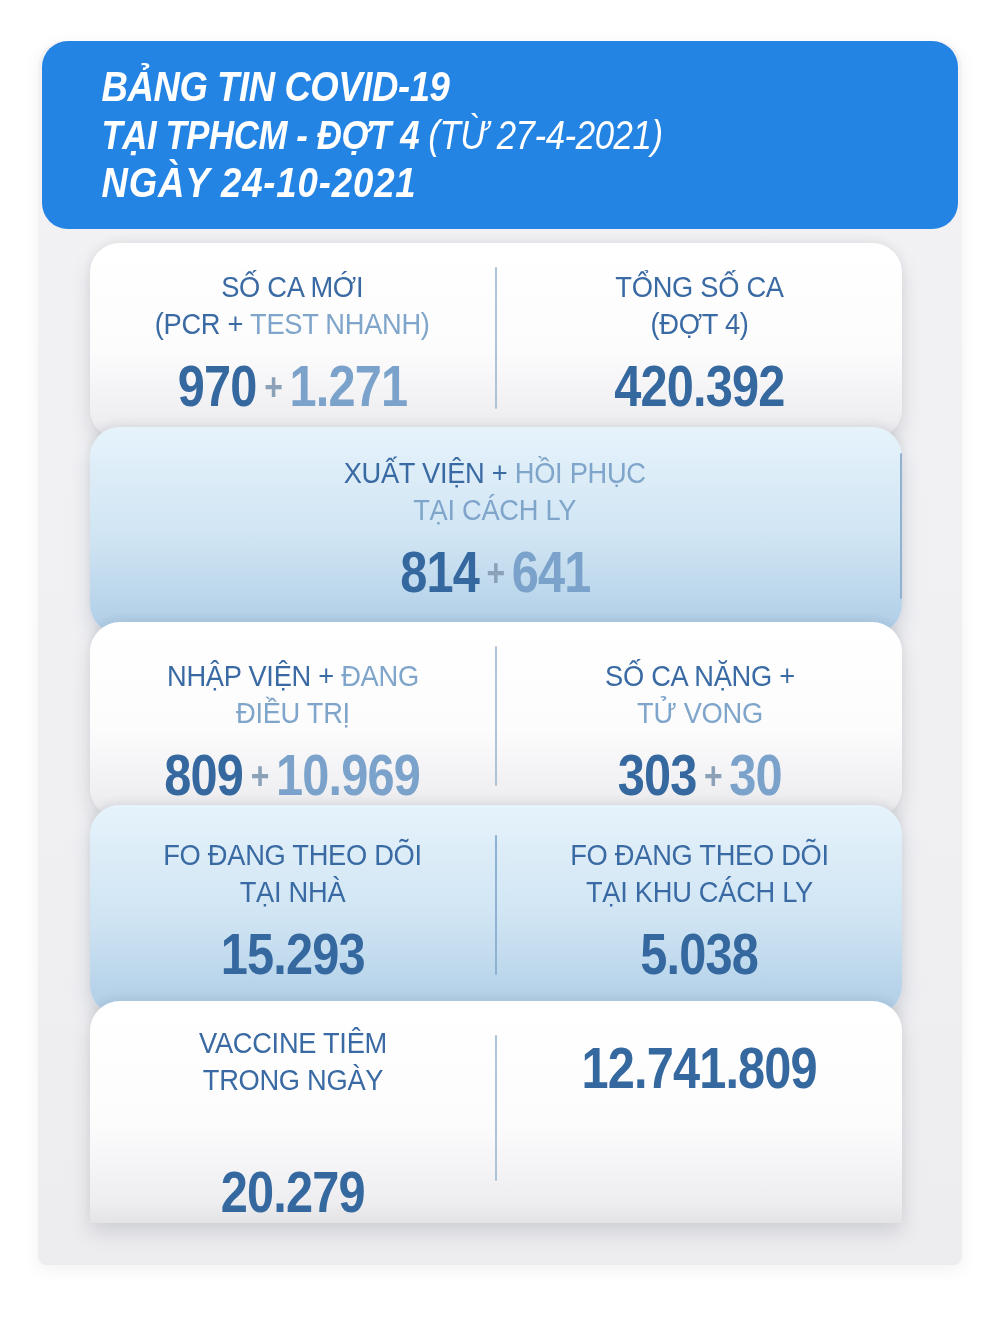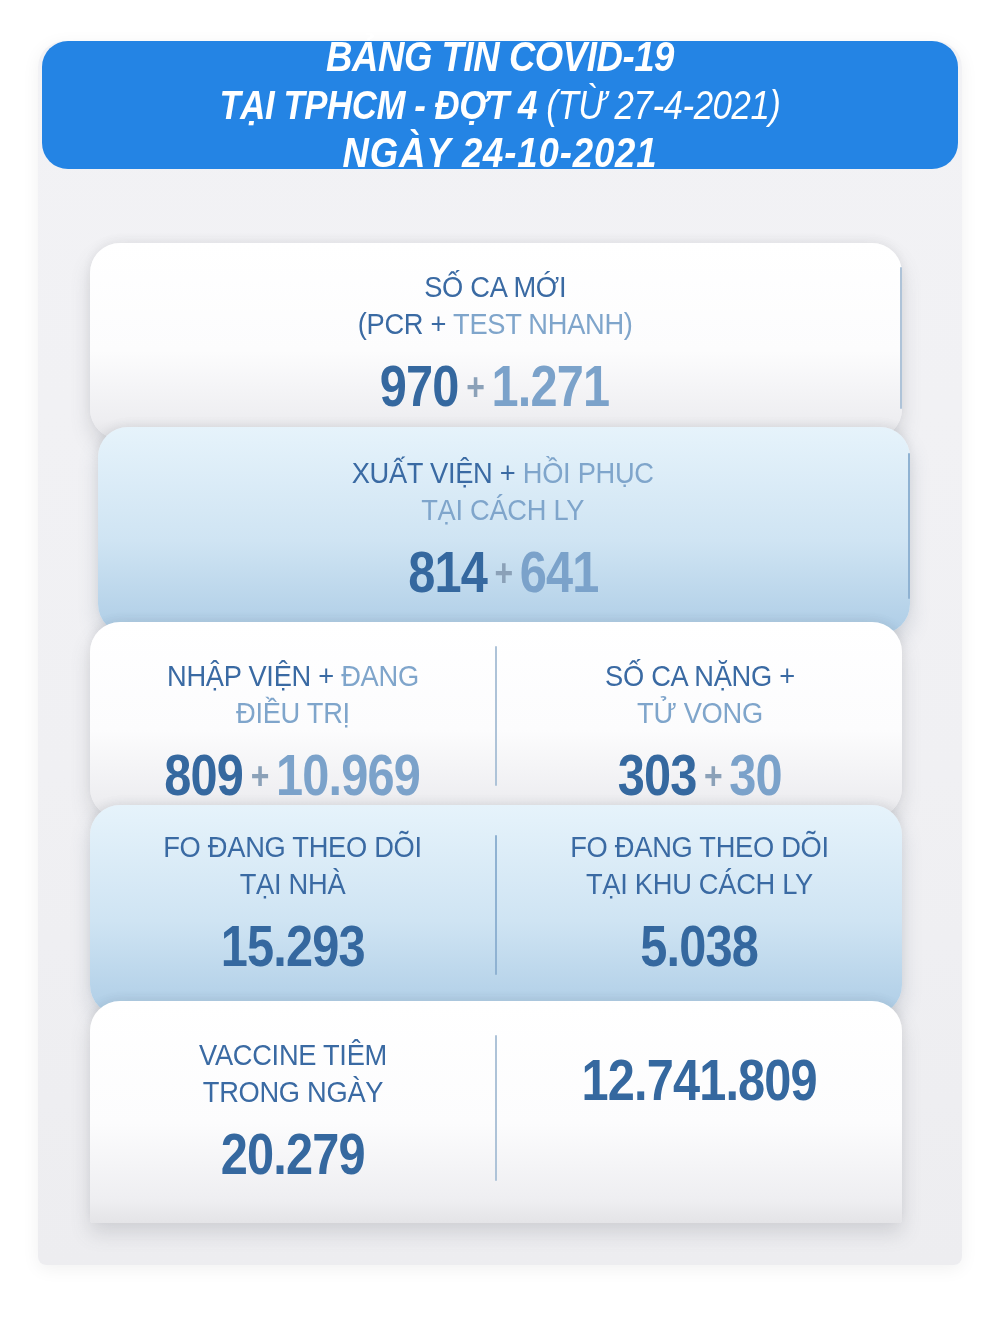--- a/index.html
+++ b/index.html
@@ -14,27 +14,27 @@
   .poster {
     position: absolute; left: 38px; top: 41px;
     width: 924px; height: 1224px;
     background: linear-gradient(180deg, #f2f2f5 0%, #f0f0f3 60%, #ededf0 100%);
     border-radius: 26px 26px 8px 8px;
     box-shadow: 0 4px 18px rgba(0,0,0,0.06);
   }
 
   .header {
     position: absolute; left: 42px; top: 41px;
-    width: 916px; height: 128px;
+    width: 916px; height: 188px;
     background: #2484e4;
     border-radius: 26px;
     z-index: 10;
     color: #ffffff;
     display: flex; flex-direction: column; justify-content: center;
-    text-align: center;
+    text-align: left;
     font-style: italic; font-weight: bold;
   }
   .hline { display: block; transform: scaleX(0.87); transform-origin: 50% 50%; white-space: nowrap; }
   .hl1 { font-size: 42px; line-height: 48px; letter-spacing: -0.5px; }
   .hl2 { font-size: 40px; line-height: 48px; letter-spacing: -0.5px; }
   .hl2 .h-sub { font-weight: normal; }
   .hl3 { font-size: 42px; line-height: 48px; letter-spacing: 1px; }
 
   .card {
     position: absolute; left: 90px; width: 812px;
@@ -43,36 +43,36 @@
   }
   .card.white {
     background: linear-gradient(180deg, #ffffff 0%, #fcfcfd 55%, #eeeef1 90%, #e4e4e7 100%);
     box-shadow: 0 -4px 10px rgba(0,0,0,0.04), 0 10px 20px rgba(90,95,105,0.20);
   }
   .card.blue {
     background: linear-gradient(180deg, #e6f3fb 0%, #cfe4f3 55%, #aecde6 100%);
     box-shadow: 0 -4px 10px rgba(0,0,0,0.04), 0 10px 20px rgba(80,100,125,0.22);
   }
   .c1 { top: 243px; height: 196px; z-index: 1; }
-  .c2 { top: 427px; height: 207px; z-index: 2; margin-left: 8px; }
+  .c2 { top: 427px; height: 207px; z-index: 2; }
   .c3 { top: 622px; height: 196px; z-index: 3; }
   .c4 { top: 805px; height: 210px; z-index: 4; }
   .c5 { top: 1001px; height: 222px; z-index: 5; border-radius: 30px 30px 3px 3px;
         background: linear-gradient(180deg, #ffffff 0%, #f8f8f9 50%, #e9e9ec 80%, #d2d2d6 100%);
         box-shadow: 0 -4px 10px rgba(0,0,0,0.04), 0 8px 14px rgba(90,95,105,0.25); }
 
   .half {
     flex: 1 1 0;
     display: flex; flex-direction: column; align-items: center;
   }
   .c1 .half { padding-top: 26px; }
   .c2 .half { padding-top: 28px; }
   .c3 .half { padding-top: 36px; }
-  .c4 .half { padding-top: 24px; }
-  .c5 .half { padding-top: 36px; }
+  .c4 .half { padding-top: 32px; }
+  .c5 .half { padding-top: 24px; justify-content: space-between; }
 
   .divider { width: 2px; border-radius: 1px; flex: 0 0 2px; }
   .card.white .divider { background: #aec3d8; }
   .card.blue  .divider { background: #8fb2d2; }
   .c1 .divider { margin-top: 24px; height: 142px; }
   .c2 .divider { margin-top: 26px; height: 146px; }
   .c3 .divider { margin-top: 24px; height: 140px; }
   .c4 .divider { margin-top: 30px; height: 140px; }
   .c5 .divider { margin-top: 34px; height: 146px; }
 
@@ -113,20 +113,27 @@
 
   <section class="card white c1">
     <div class="half">
       <div class="title">
         <span class="tline"><span class="seg-main">SỐ CA MỚI</span></span>
         <span class="tline"><span class="seg-main">(PCR + </span><span class="seg-sub">TEST NHANH)</span></span>
       </div>
       <div class="value"><span class="v1">970</span><span class="plus">+</span><span class="v2">1.271</span></div>
     </div>
     <div class="divider"></div>
+    <div class="half">
+      <div class="title">
+        <span class="tline"><span class="seg-main">TỔNG SỐ CA</span></span>
+        <span class="tline"><span class="seg-main">(ĐỢT 4)</span></span>
+      </div>
+      <div class="value"><span class="v1">420.392</span></div>
+    </div>
   </section>
 
   <section class="card blue c2">
     <div class="half">
       <div class="title">
         <span class="tline"><span class="seg-main">XUẤT VIỆN + </span><span class="seg-sub">HỒI PHỤC</span></span>
         <span class="tline"><span class="seg-sub">TẠI CÁCH LY</span></span>
       </div>
       <div class="value"><span class="v1">814</span><span class="plus">+</span><span class="v2">641</span></div>
     </div>

